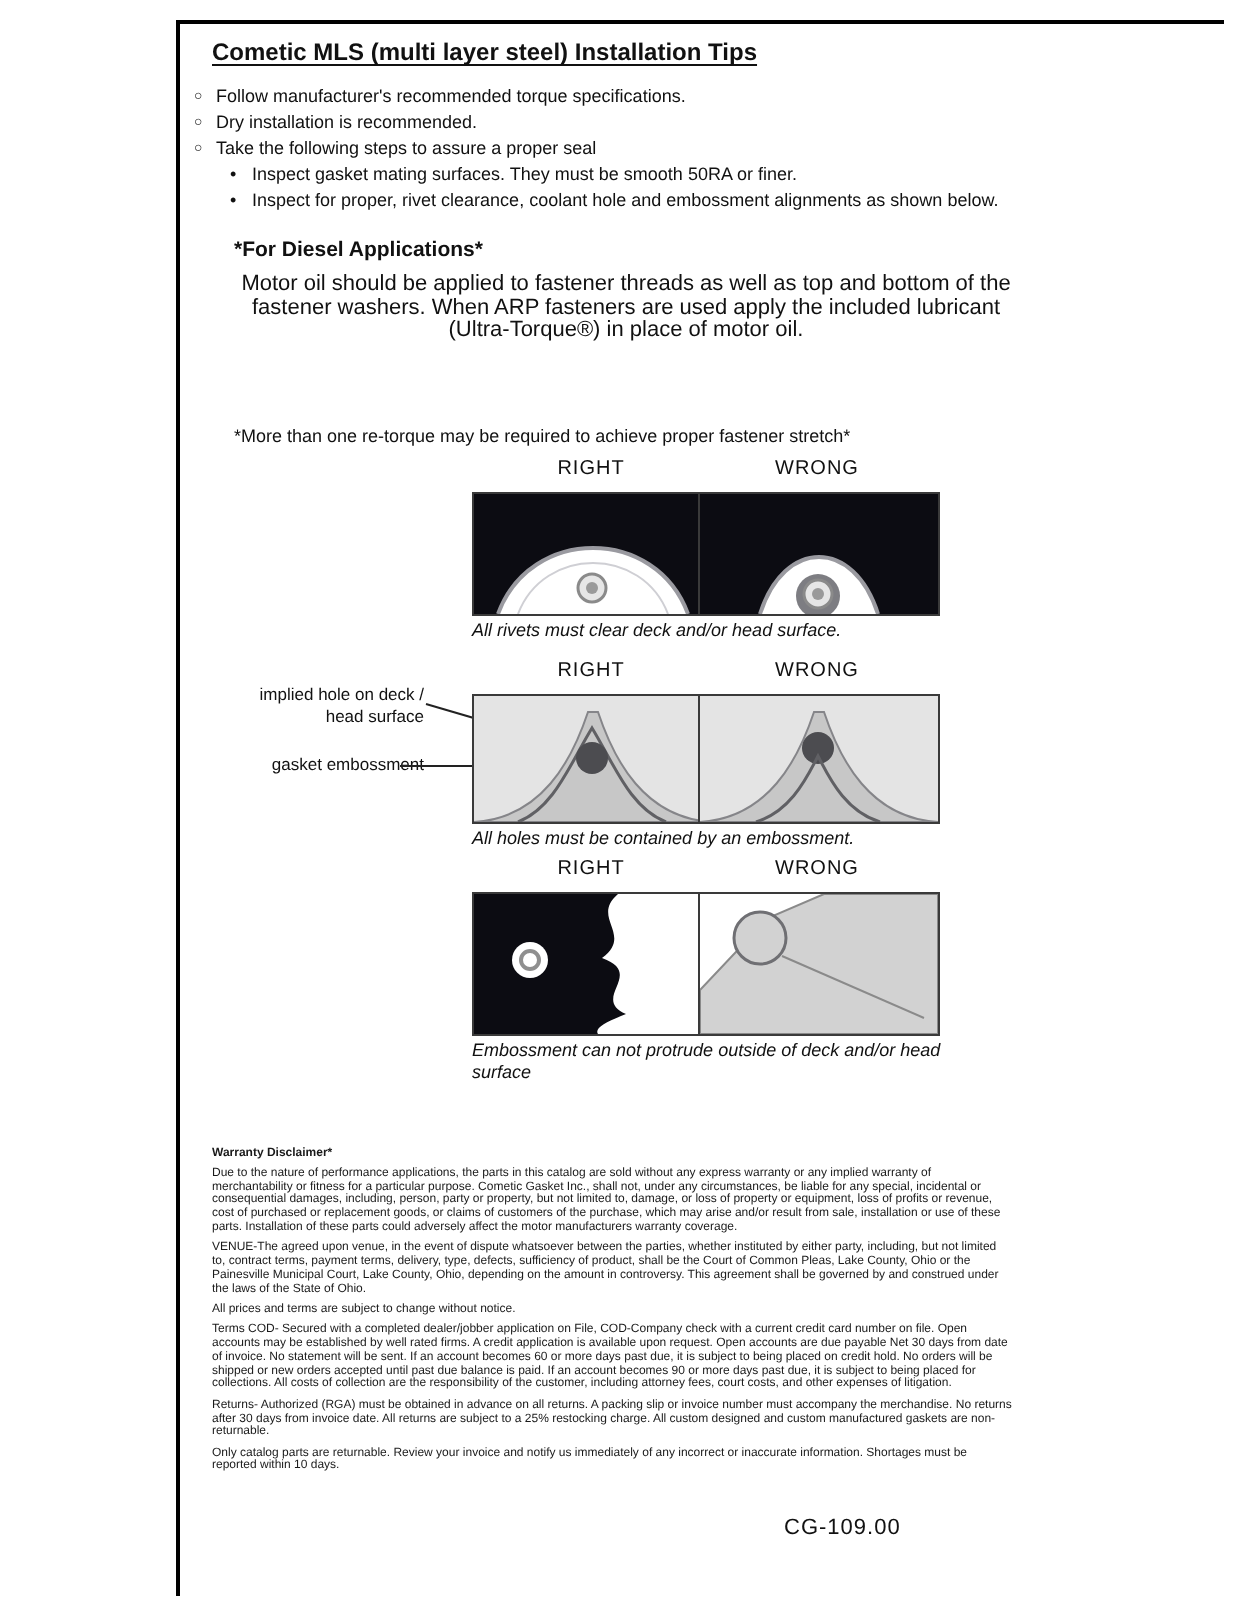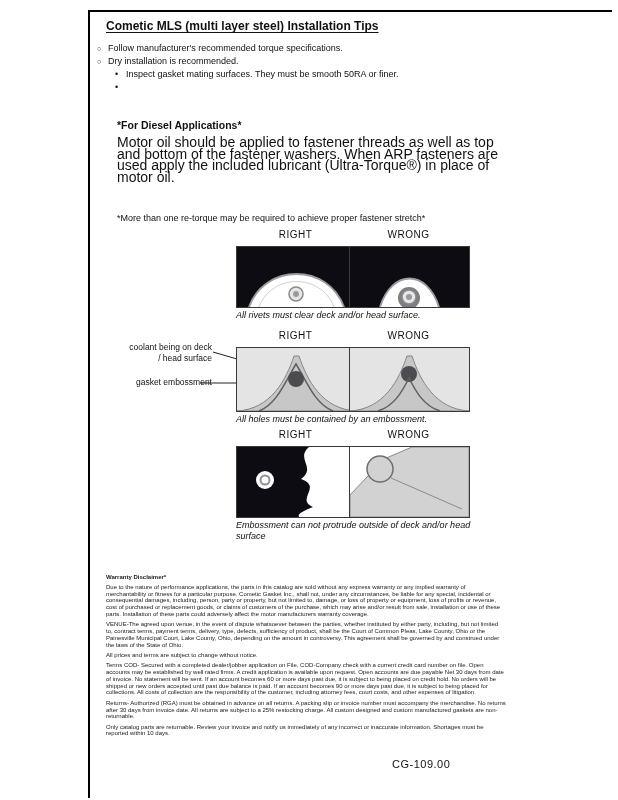--- a/index.html
+++ b/index.html
@@ -19,21 +19,21 @@
   .title{
     left:106px;top:19px;font-size:12px;font-weight:bold;
     text-decoration:underline;text-underline-offset:2px;
   }
   .tips{left:97px;top:42px;width:460px;font-size:9px;line-height:13px;}
   .tip-row{display:flex;align-items:flex-start;}
   .tip-row .marker{width:11px;flex:0 0 11px;font-size:7px;line-height:13px;}
   .tip-sub{margin-left:18px;}
   .tip-sub .marker{font-size:9px;}
   .diesel-heading{left:117px;top:119px;font-size:10.5px;font-weight:bold;}
-  .para{font-size:14px;line-height:11.5px;width:392px;left:117px;}
+  .para{font-size:11px;line-height:11.5px;width:392px;left:117px;text-align:center;}
   .p1{top:137px;}
   .p2{top:172px;}
   .note{left:117px;top:213px;font-size:9px;text-align:center;}
   .collabel{width:119px;text-align:center;font-size:10px;letter-spacing:0.5px;}
   .colL{left:236px;}
   .colR{left:349px;}
   .r1lab{top:229px;}
   .r2lab{top:330px;}
   .r3lab{top:429px;}
   .diagram-img{border:1px solid #3a3a3a;line-height:0;background:#fff;}
@@ -64,26 +64,31 @@
 
   <div class="abs tips">
     <div class="tip-row">
       <span class="marker">○</span>
       <span>Follow manufacturer's recommended torque specifications.</span>
     </div>
     <div class="tip-row">
       <span class="marker">○</span>
       <span>Dry installation is recommended.</span>
     </div>
+    <div class="tip-row">
+      <span class="marker">○</span>
+      <span>Take the following steps to assure a proper seal</span>
+    </div>
     <div class="tip-row tip-sub">
       <span class="marker">•</span>
       <span>Inspect gasket mating surfaces.  They must be smooth 50RA or finer.</span>
     </div>
     <div class="tip-row tip-sub">
       <span class="marker">•</span>
+      <span>Inspect for proper, rivet clearance, coolant hole and embossment alignments as shown below.</span>
     </div>
   </div>
 
   <div class="abs diesel-heading">*For Diesel Applications*</div>
   <div class="abs para p1">Motor oil should be applied to fastener threads as well as top and bottom of the fastener washers. When ARP fasteners are used apply the included lubricant (Ultra-Torque®) in place of motor oil.</div>
   <div class="abs note">*More than one re-torque may be required to achieve proper fastener stretch*</div>
 
   <div class="abs collabel colL r1lab">RIGHT</div>
   <div class="abs collabel colR r1lab">WRONG</div>
 
@@ -105,21 +110,21 @@
       <circle cx="59" cy="51" r="11" fill="#7d7d82"></circle>
       <circle cx="59" cy="50" r="7" fill="#e6e6e6" stroke="#8a8a8a" stroke-width="1.5"></circle>
       <circle cx="59" cy="50" r="3" fill="#9a9a9a"></circle>
     </svg>
   </div>
   <div class="abs caption cap1">All rivets must clear deck and/or head surface.</div>
 
   <div class="abs collabel colL r2lab">RIGHT</div>
   <div class="abs collabel colR r2lab">WRONG</div>
 
-  <div class="abs anno anno1">coolant being on deck / head surface</div>
+  <div class="abs anno anno1">implied hole on deck / head surface</div>
   <div class="abs anno anno2">gasket embossment</div>
 
   <svg class="abs pointer-svg" viewBox="0 0 175 55">
     <line x1="13" y1="12" x2="95" y2="36" stroke="#222" stroke-width="1"></line>
     <line x1="0" y1="43" x2="86" y2="43" stroke="#222" stroke-width="1"></line>
   </svg>
 
   <div class="abs diagram-img colL r2img">
     <svg width="119" height="63" viewBox="0 0 119 63">
       <rect x="0" y="0" width="119" height="63" fill="#e4e4e4"></rect>

